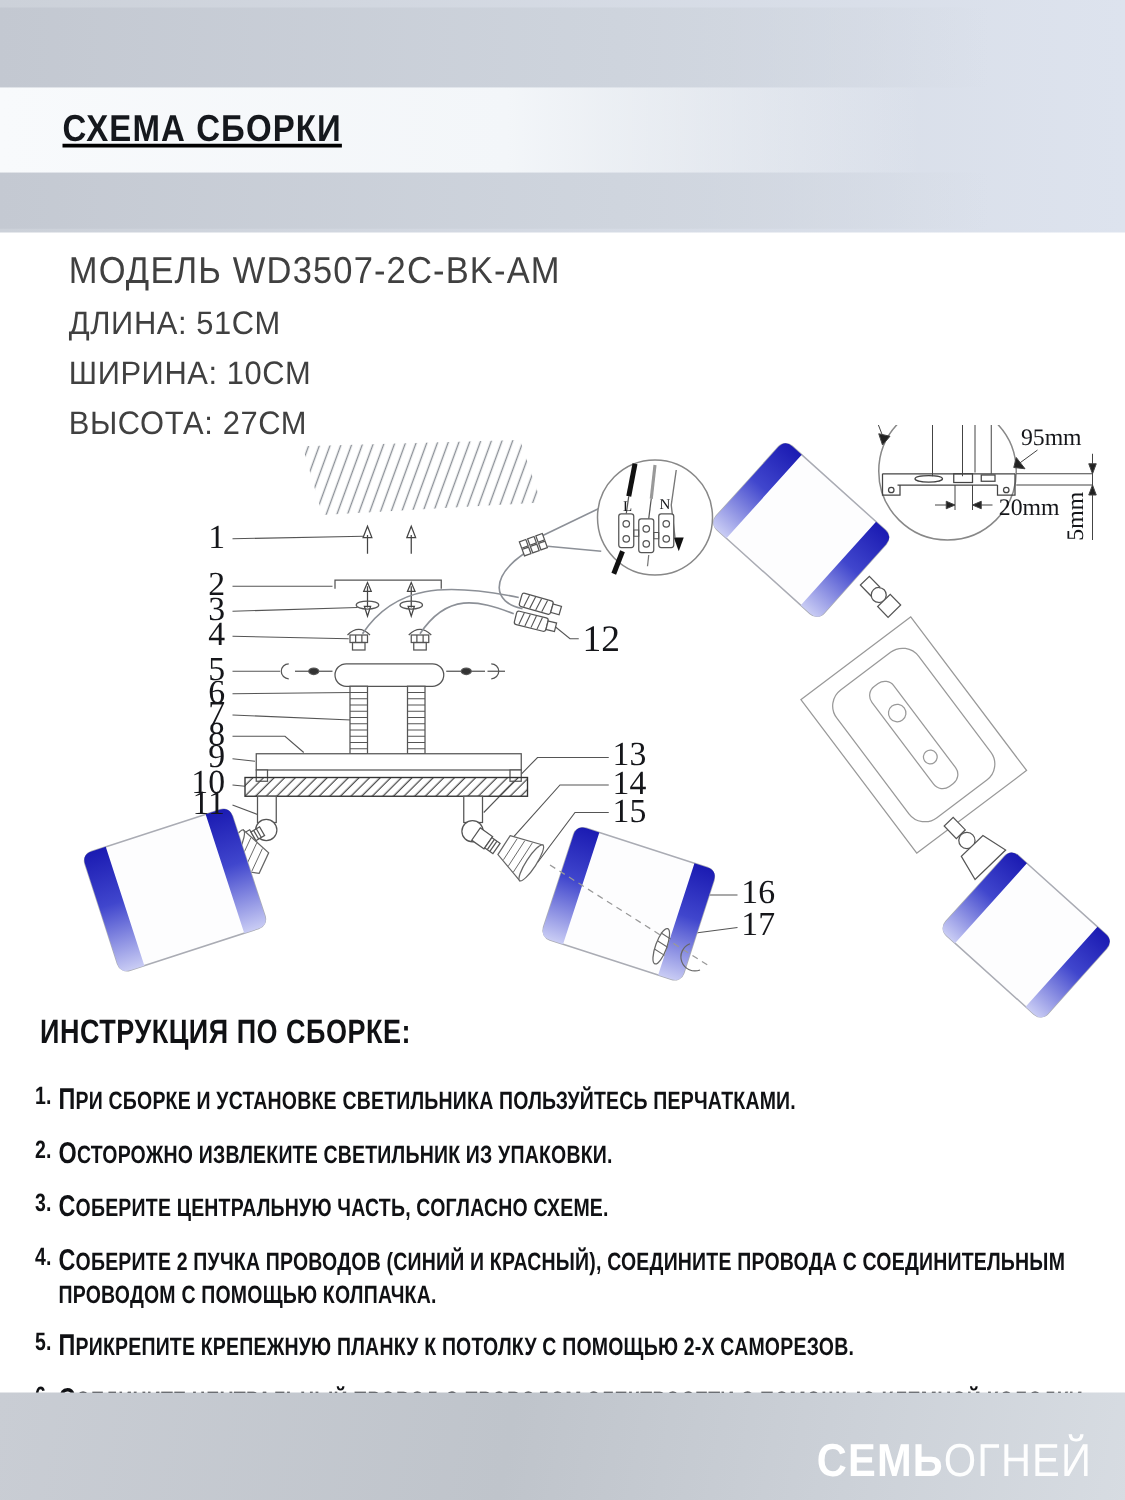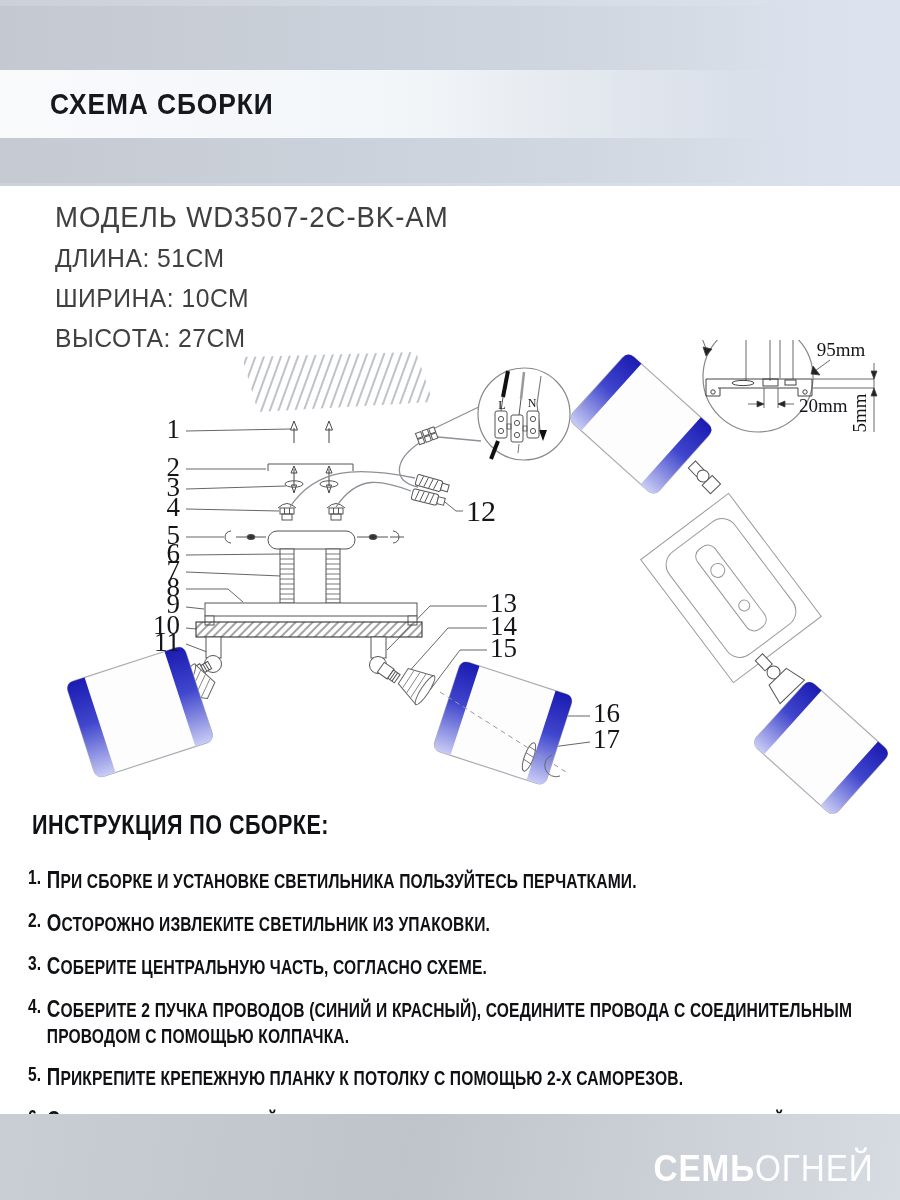--- a/index.html
+++ b/index.html
@@ -8,21 +8,21 @@
 
   
   .header { position:absolute; top:0; left:0; width:900px; height:186px;
             background:linear-gradient(to right,#ccd1d9,#dde3ee); }
   .header .band-top { position:absolute; top:6px; left:0; width:100%; height:64px;
             background:linear-gradient(to right,#c3c8d1 0%,#ced4dd 55%,rgba(221,227,238,0) 88%); }
   .header .band-bottom { position:absolute; top:138px; left:0; width:100%; height:45px;
             background:linear-gradient(to right,#c4c9d2 0%,#cfd5de 55%,rgba(221,227,238,0) 88%); }
   .title-band { position:absolute; top:70px; left:0; width:100%; height:68px;
             background:linear-gradient(to right,#f8fafc 0%,#f3f6f9 45%,rgba(243,246,249,0) 82%);
-            display:flex; align-items:center; }
+            display:flex; align-items:center;text-decoration:underline; }
   .header-title { margin-left:50px; font-size:30px; font-weight:700; color:#15181d;
             letter-spacing:1px; display:inline-block; transform:scaleX(.88); transform-origin:left center;
             white-space:nowrap; }
 
   
   .model { position:absolute; left:55px; top:200px; color:#404040; }
   .model-title { font-size:30px; font-weight:500; letter-spacing:1px; display:block;
             transform:scaleX(.92); transform-origin:left top; white-space:nowrap; }
   .model-spec { font-size:26px; font-weight:400; letter-spacing:.5px; margin-top:9px;
             text-transform:uppercase; display:block; transform:scaleX(.95);

